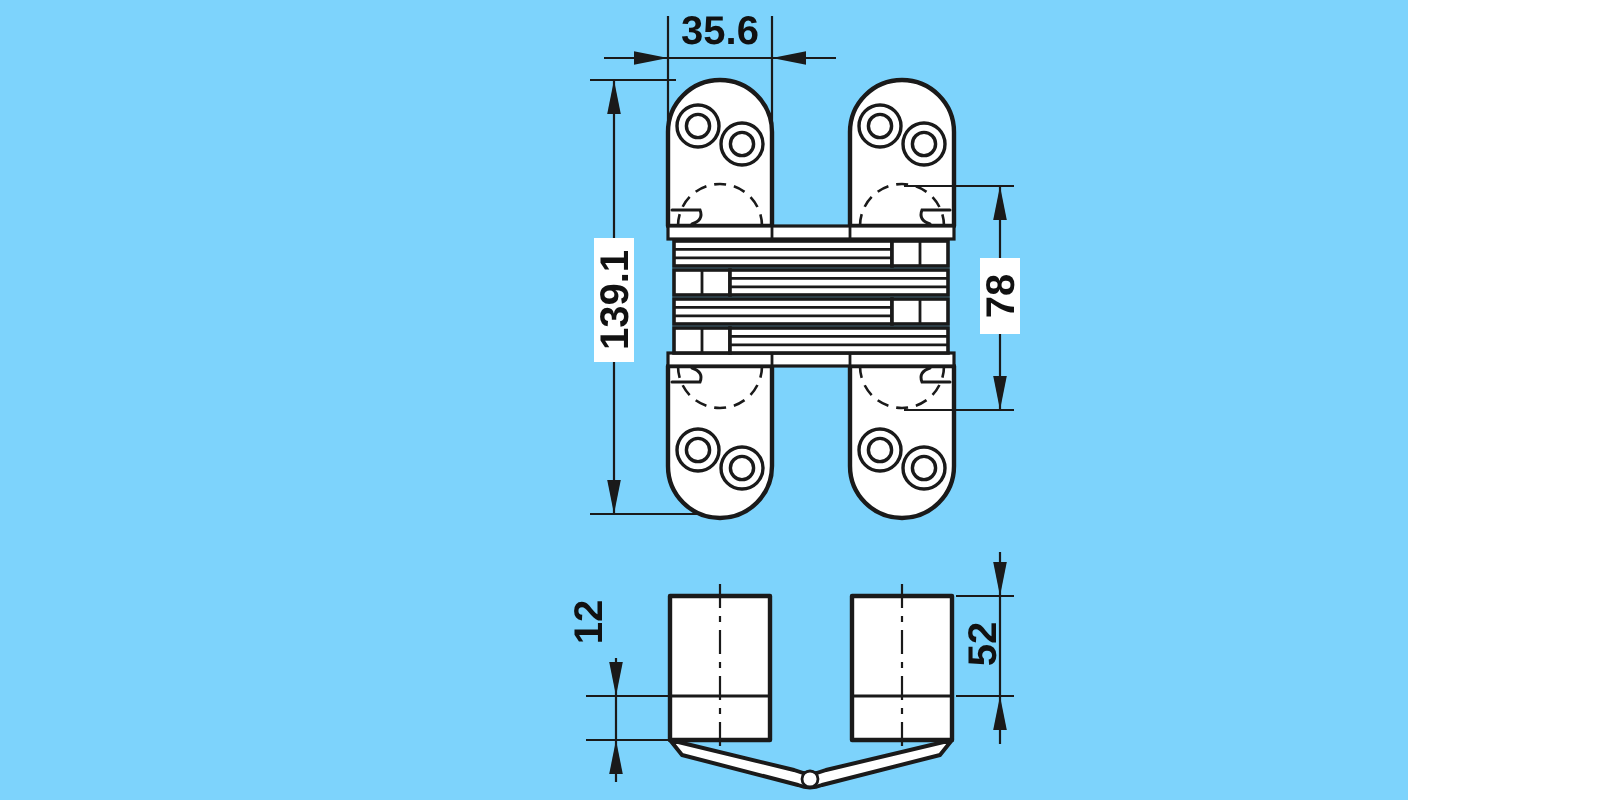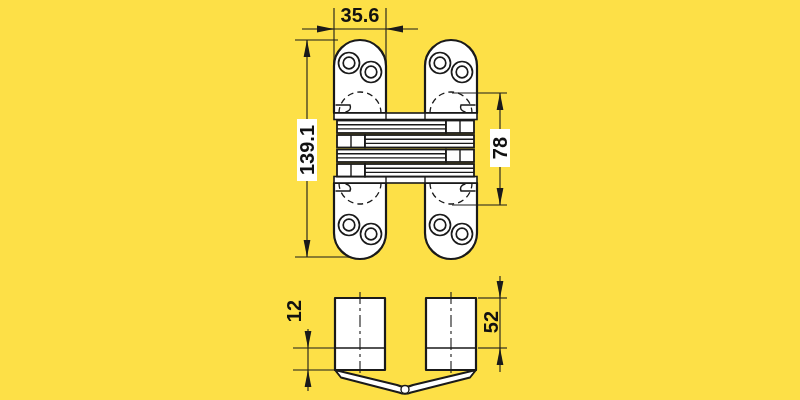--- a/index.html
+++ b/index.html
@@ -1,16 +1,16 @@
 <!DOCTYPE html>
 <html><head>
 <meta charset="utf-8">
 <style>
   html,body{margin:0;padding:0;background:#fff;}
-  .page{position:relative;width:800px;height:400px;background:#fde047;overflow:hidden;}
+  .page{position:relative;width:704px;height:400px;background:#7dd3fc;overflow:hidden;}
   svg{display:block;}
   .outline{fill:#ffffff;stroke:#1a1a1a;stroke-width:2.2;stroke-linejoin:round;}
   .mid{fill:#ffffff;stroke:#1a1a1a;stroke-width:1.6;}
   .bar{fill:#ffffff;stroke:#1a1a1a;stroke-width:1.8;stroke-linejoin:miter;}
   .thin{stroke:#1a1a1a;stroke-width:1.4;fill:none;}
   .hole{fill:#ffffff;stroke:#1a1a1a;stroke-width:1.7;}
   .hook{fill:none;stroke:#1a1a1a;stroke-width:1.5;stroke-linecap:round;}
   .dash{fill:none;stroke:#1a1a1a;stroke-width:1.3;stroke-dasharray:6 4;}
   .cline{stroke:#1a1a1a;stroke-width:1.1;stroke-dasharray:12 4 3 4;fill:none;}
   .dim{stroke:#1a1a1a;stroke-width:1.1;fill:none;}

